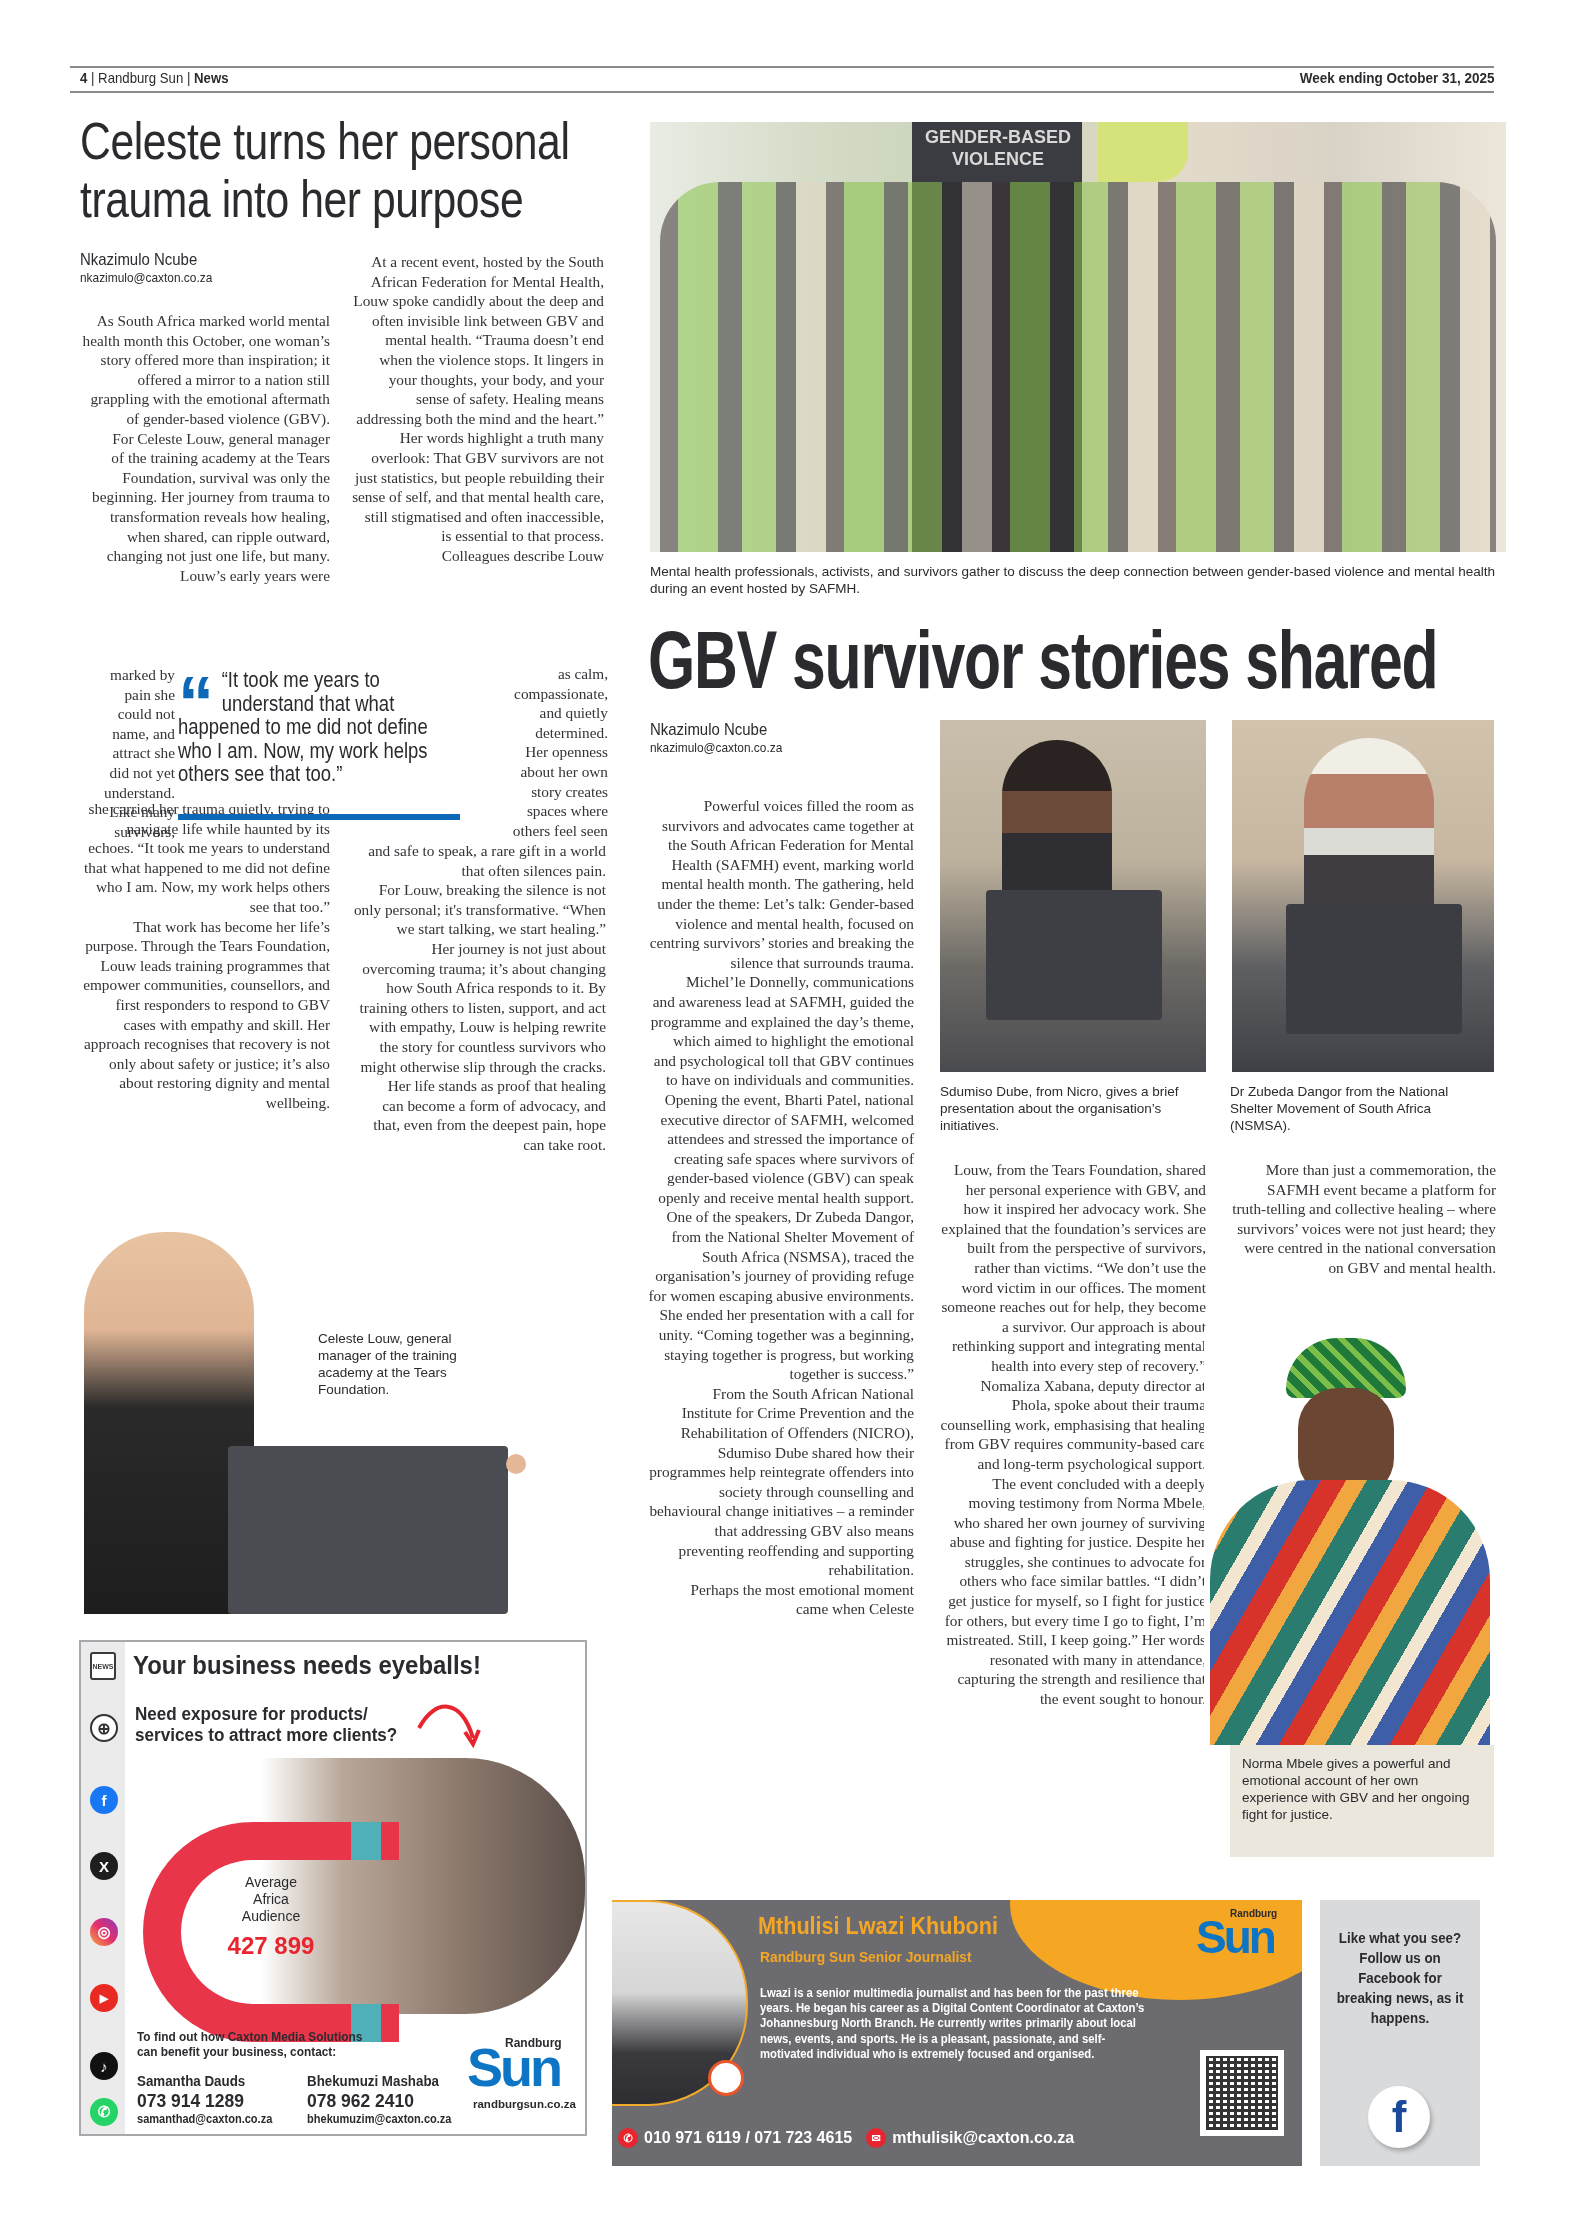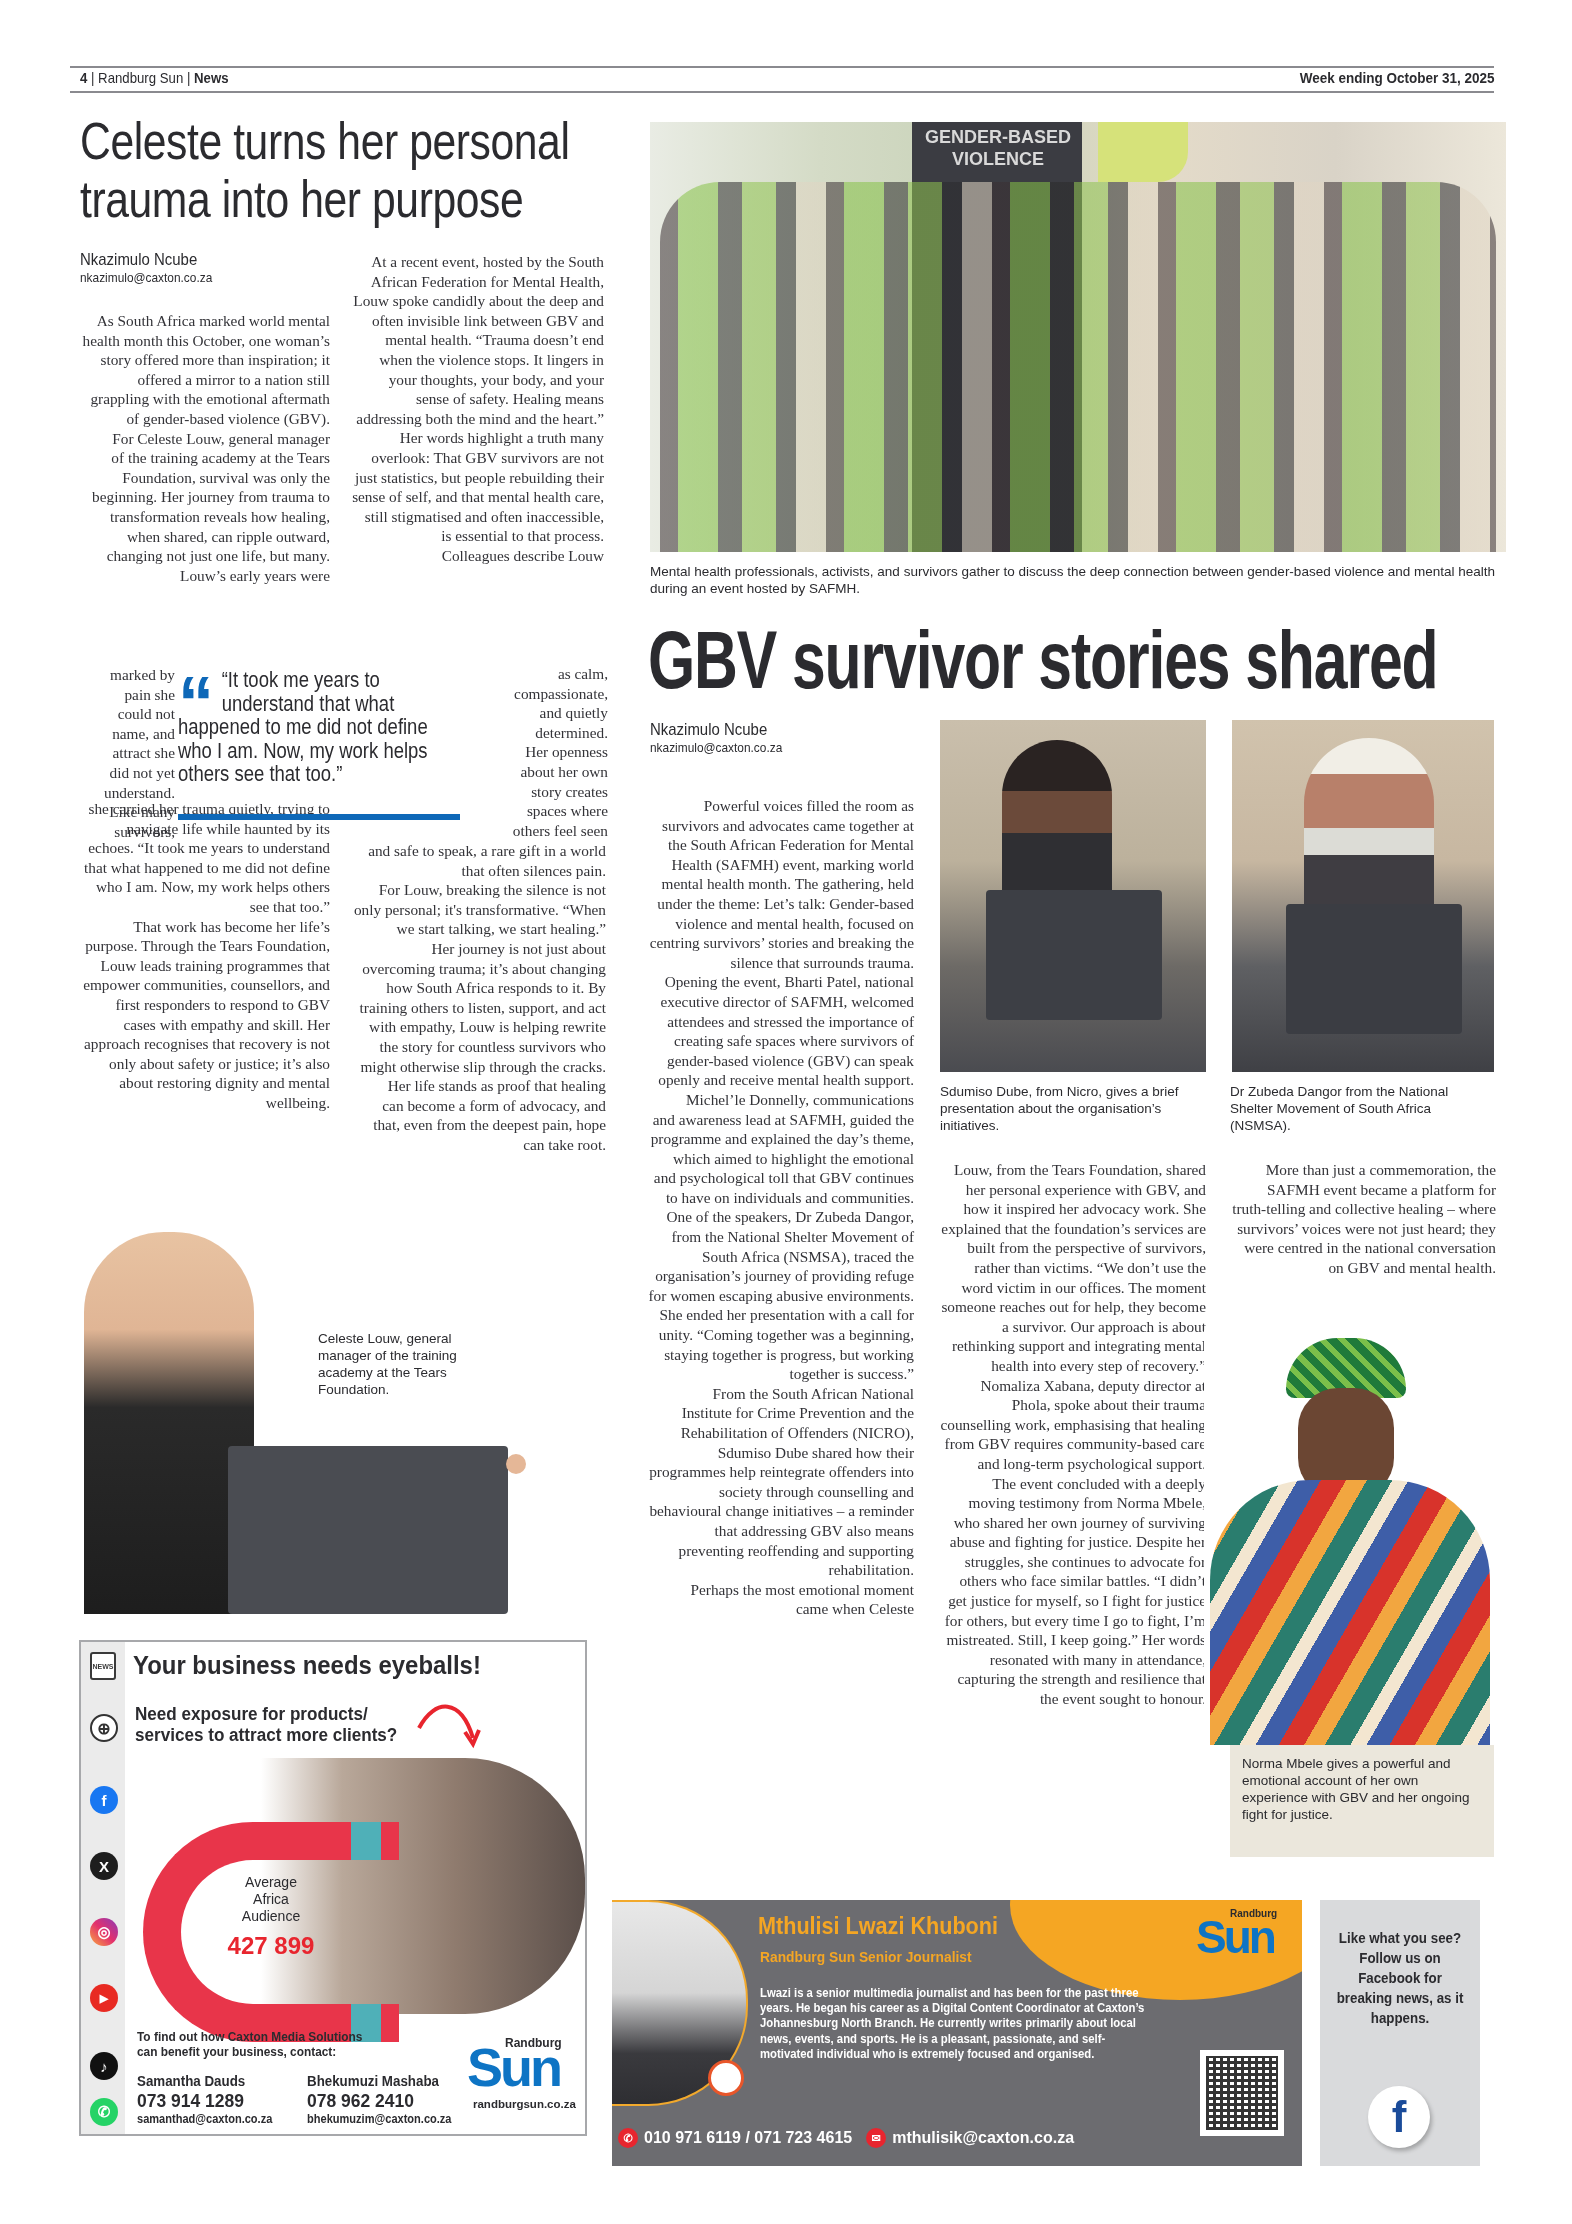--- a/index.html
+++ b/index.html
@@ -177,22 +177,22 @@
 
 <div class="abs h2">GBV survivor stories shared</div>
 
 <div class="abs" style="left:650px; top:720px;">
   <div class="byline">Nkazimulo Ncube</div>
   <div class="byemail">nkazimulo@caxton.co.za</div>
 </div>
 
 <div class="abs body" style="left:648px; top:796px; width:266px;">
   <p class="first">Powerful voices filled the room as survivors and advocates came together at the South African Federation for Mental Health (SAFMH) event, marking world mental health month. The gathering, held under the theme: Let’s talk: Gender-based violence and mental health, focused on centring survivors’ stories and breaking the silence that surrounds trauma.</p>
+  <p>Michel’le Donnelly, communications and awareness lead at SAFMH, guided the programme and explained the day’s theme, which aimed to highlight the emotional and psychological toll that GBV continues to have on individuals and communities.</p>
   <p>Opening the event, Bharti Patel, national executive director of SAFMH, welcomed attendees and stressed the importance of creating safe spaces where survivors of gender-based violence (GBV) can speak openly and receive mental health support.</p>
-  <p>Michel’le Donnelly, communications and awareness lead at SAFMH, guided the programme and explained the day’s theme, which aimed to highlight the emotional and psychological toll that GBV continues to have on individuals and communities.</p>
   <p>One of the speakers, Dr Zubeda Dangor, from the National Shelter Movement of South Africa (NSMSA), traced the organisation’s journey of providing refuge for women escaping abusive environments. She ended her presentation with a call for unity. “Coming together was a beginning, staying together is progress, but working together is success.”</p>
   <p>From the South African National Institute for Crime Prevention and the Rehabilitation of Offenders (NICRO), Sdumiso Dube shared how their programmes help reintegrate offenders into society through counselling and behavioural change initiatives – a reminder that addressing GBV also means preventing reoffending and supporting rehabilitation.</p>
   <p>Perhaps the most emotional moment came when Celeste</p>
 </div>
 
 <div class="abs photo ph-dube">
   <div style="position:absolute; left:62px; top:20px; width:110px; height:170px; border-radius:55px 55px 10px 10px; background: linear-gradient(180deg,#2a2322 0 30%, #6b4a3a 30% 55%, #2f2f33 55% 100%);"></div>
   <div style="position:absolute; left:46px; top:170px; width:176px; height:130px; background:#3d3f45; border-radius:4px;"></div>
 </div>
 <div class="abs cap" style="left:940px; top:1083px; width:270px;">Sdumiso Dube, from Nicro, gives a brief presentation about the organisation’s initiatives.</div>

